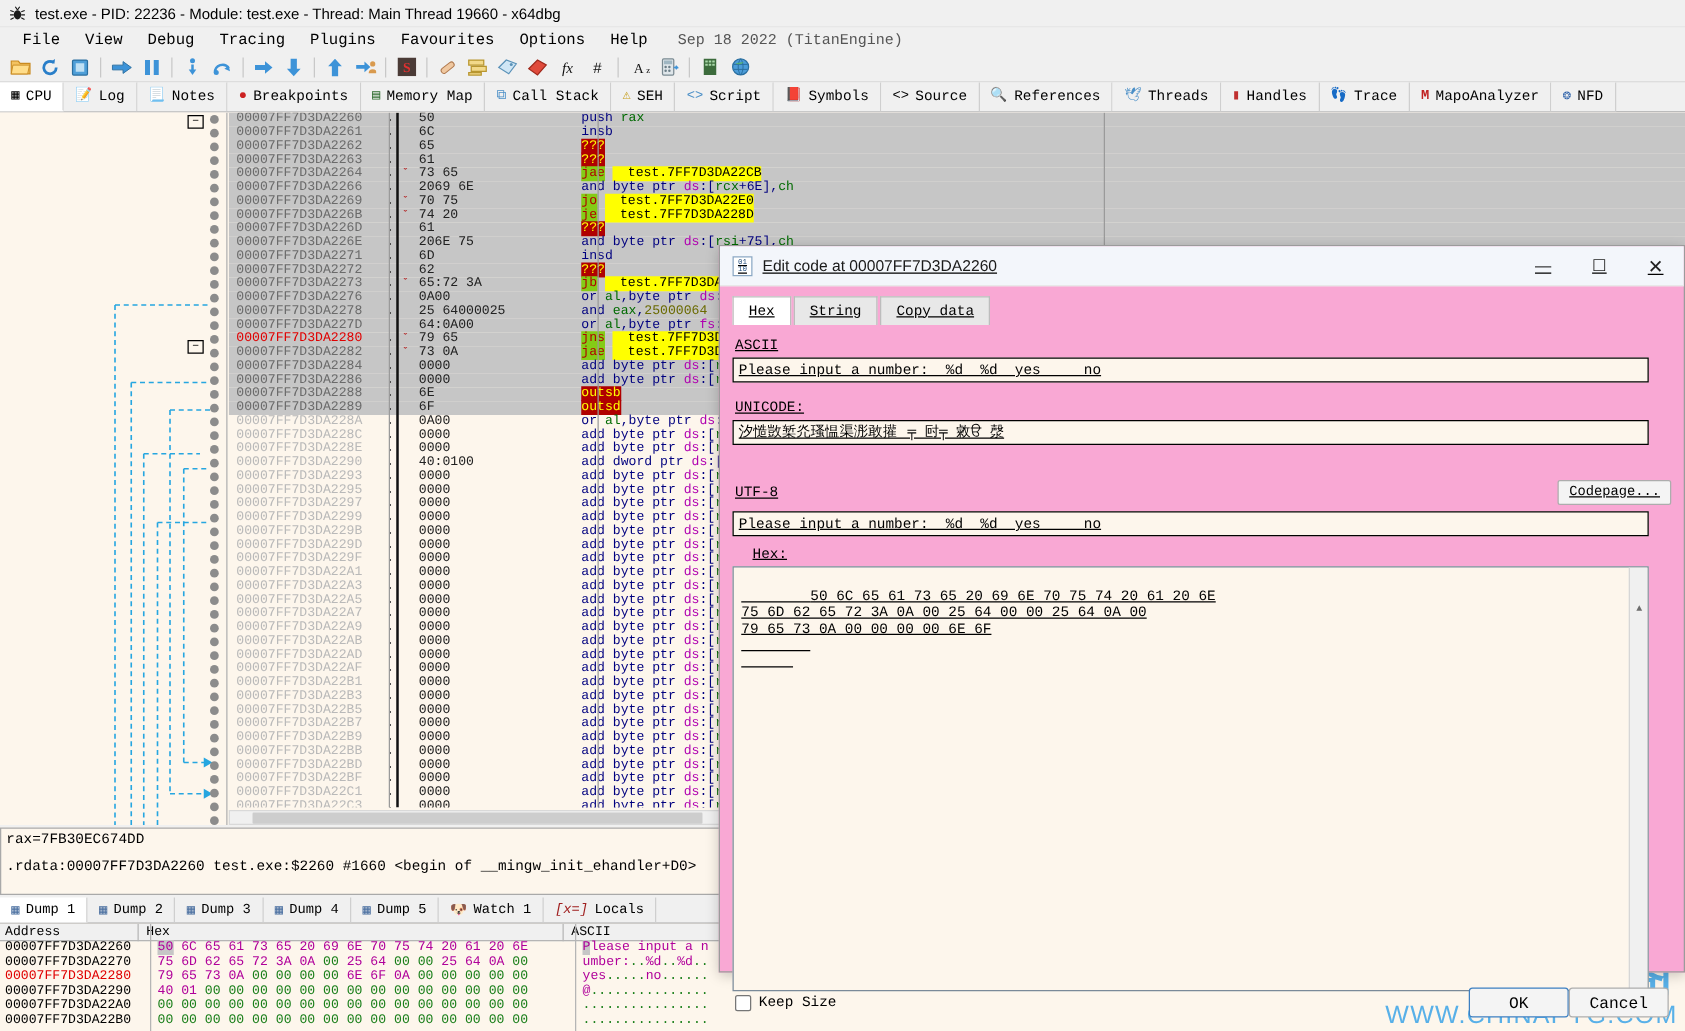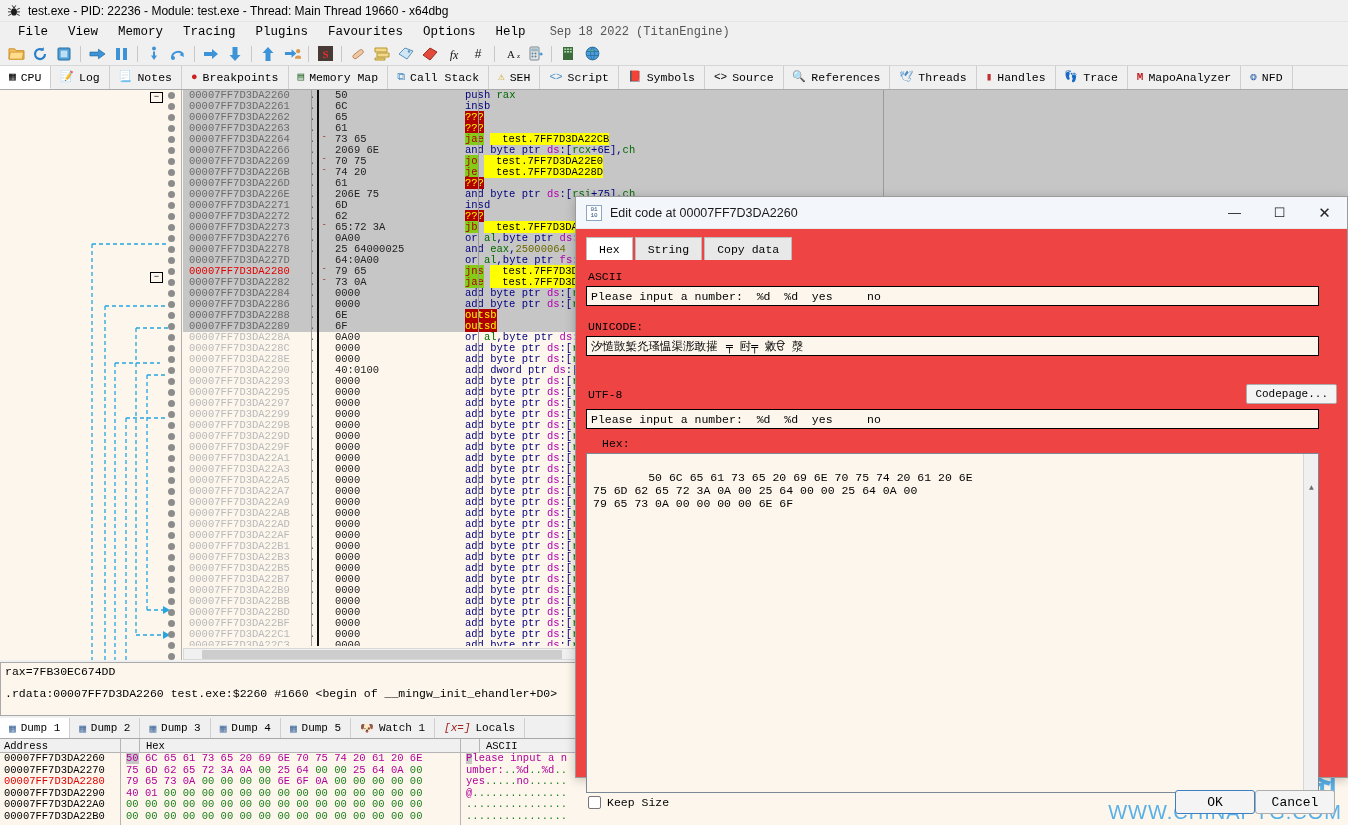--- a/index.html
+++ b/index.html
@@ -199,21 +199,21 @@
     overflow: hidden;
     font-family: "Liberation Mono", monospace;
     font-size: 10.5px;
   }
   .dump-head {
     display: flex; height: 14px; align-items: center;
     background: #f0f0f0;
     border-bottom: 1px solid #b5b5b5;
     color: #000;
   }
-  .dh-addr { width: 140px; padding-left: 4px; border-right: 1px solid #b5b5b5; height:14px; line-height:14px;}
+  .dh-addr { width: 111px; padding-left: 4px; border-right: 1px solid #b5b5b5; height:14px; line-height:14px;}
   .dh-hex { width: 340px; padding-left: 6px; border-right: 1px solid #b5b5b5; height:14px; line-height:14px;}
   .dh-ascii { flex: 1; padding-left: 6px; height:14px; line-height:14px;}
   .dump-row { display: flex; height: 11.5px; line-height: 11.5px; }
   .dr-addr { width: 120px; padding-left: 4px; color: #000; }
   .dr-addr.cur { color: #e00000; }
   .dr-hex { width: 340px; padding-left: 6px; letter-spacing: 0; }
   .dr-ascii { flex: 1; padding-left: 6px; }
   .hx-g1 { color: #b0009a; }
   .hx-g2 { color: #1a7f1a; }
   .hx-sel { background: #c6c6c6; }
@@ -241,23 +241,24 @@
     font-size: 20px; letter-spacing: 1px; line-height: 22px;
     color: #58b0e8;
     font-family: "Liberation Sans", sans-serif;
   }
 
   
   .dialog {
     position: absolute;
     left: 575px; top: 196px;
     width: 773px; height: 582px;
-    background: #ef4444;
+    background: #f9a8d4;
     border: 1px solid #9b9b9b;
     box-shadow: 0 2px 10px rgba(0,0,0,.22);
+    text-decoration: underline;
   }
   .dlg-title {
     height: 32px;
     background: #f3f6fb;
     display: flex; align-items: center;
     padding-left: 10px;
     font-size: 12.5px;
     color: #1a1a1a;
     border-bottom: 1px solid #e8e8e8;
   }
@@ -382,21 +383,21 @@
         <path d="M4.6 6.2 L1.4 5 M4.6 9 L1.2 9 M4.6 11.6 L1.6 13.2" stroke="#1b1b1b" stroke-width="1" fill="none"></path>
         <path d="M11.4 6.2 L14.6 5 M11.4 9 L14.8 9 M11.4 11.6 L14.4 13.2" stroke="#1b1b1b" stroke-width="1" fill="none"></path>
       </svg>
     </span>
     <span>test.exe - PID: 22236 - Module: test.exe - Thread: Main Thread 19660 - x64dbg</span>
   </div>
 
   <div class="menubar">
     <span class="mi">File</span>
     <span class="mi">View</span>
-    <span class="mi">Memory</span>
+    <span class="mi">Debug</span>
     <span class="mi">Tracing</span>
     <span class="mi">Plugins</span>
     <span class="mi">Favourites</span>
     <span class="mi">Options</span>
     <span class="mi">Help</span>
     <span class="build">Sep 18 2022 (TitanEngine)</span>
   </div>
 
   <div class="toolbar">
     <span class="tb-ico">

